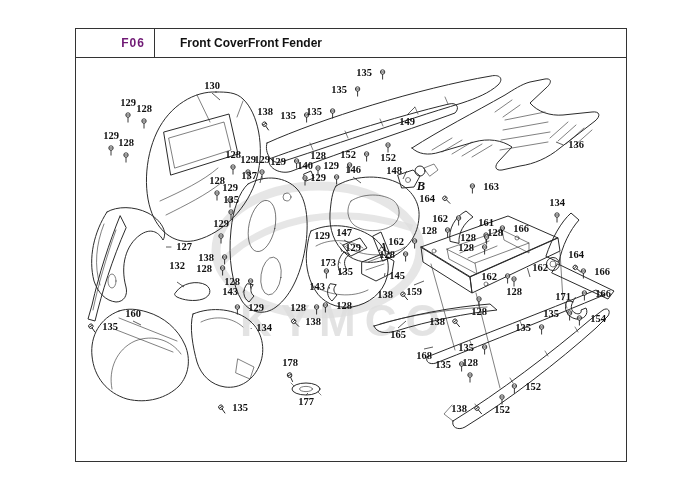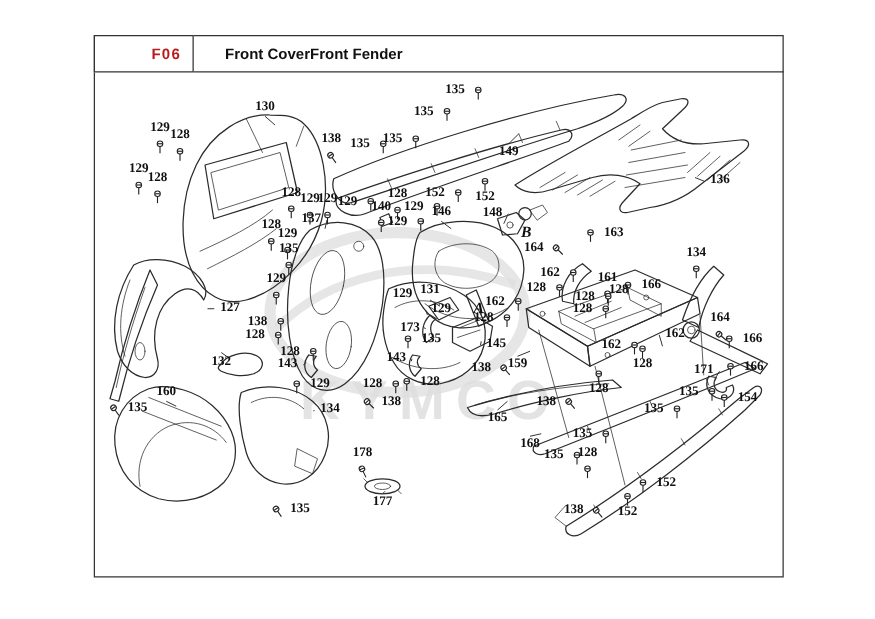--- a/index.html
+++ b/index.html
@@ -4,21 +4,21 @@
 <style>
   html,body{margin:0;padding:0;background:#fff;}
   #page{position:relative;width:700px;height:495px;background:#fff;overflow:hidden;
         font-family:"Liberation Sans",sans-serif;}
   
   .frame{position:absolute;left:75px;top:28px;width:552px;height:434px;
          border:1.4px solid #333;box-sizing:border-box;}
   .hdr-box{position:absolute;left:75px;top:28px;width:80px;height:30px;
            border:1.4px solid #333;box-sizing:border-box;background:#fff;
            display:flex;align-items:center;justify-content:center;}
-  .hdr-code{font:bold 12px "Liberation Sans",sans-serif;color:#b91c1c;letter-spacing:1px;margin-left:36px;}
+  .hdr-code{font:bold 12px "Liberation Sans",sans-serif;color:#701a75;letter-spacing:1px;margin-left:36px;}
   .hdr-title{position:absolute;left:180px;top:36px;font:bold 12px "Liberation Sans",sans-serif;color:#111;}
   .hdr-line{position:absolute;left:155px;top:57px;width:472px;height:0;border-top:1.4px solid #333;}
   .footer{position:absolute;left:75px;top:467px;width:552px;text-align:center;
           font:11px "Liberation Sans",sans-serif;color:#222;}
   
   .wm-text{position:absolute;left:240px;top:296px;font:bold 44px "Liberation Sans",sans-serif;
            color:#c9c9c9;opacity:.5;letter-spacing:9px;z-index:1;}
   svg{position:absolute;left:0;top:0;z-index:2;}
   #anno{z-index:3;}
   #labels{position:absolute;left:0;top:0;width:700px;height:495px;z-index:4;pointer-events:none;}
@@ -561,42 +561,42 @@
       <span class="co" style="left: 217px; top: 181px;">128</span>
       <span class="co" style="left: 230px; top: 188px;">129</span>
       <span class="co" style="left: 231px; top: 200px;">135</span>
       <span class="co" style="left: 221px; top: 224px;">129</span>
       <span class="co" style="left: 206px; top: 258px;">138</span>
       <span class="co" style="left: 204px; top: 269px;">128</span>
       <span class="co" style="left: 232px; top: 282px;">128</span>
       <span class="co" style="left: 230px; top: 292px;">143</span>
       <span class="co" style="left: 256px; top: 308px;">129</span>
       <span class="co" style="left: 322px; top: 236px;">129</span>
-      <span class="co" style="left: 344px; top: 233px;">131</span>
+      <span class="co" style="left: 344px; top: 233px;">147</span>
       <span class="co" style="left: 353px; top: 248px;">129</span>
       <span class="co" style="left: 328px; top: 263px;">173</span>
       <span class="co mk" style="left: 383px; top: 247px;">A</span>
       <span class="co" style="left: 396px; top: 242px;">162</span>
       <span class="co" style="left: 387px; top: 255px;">128</span>
       <span class="co" style="left: 345px; top: 272px;">135</span>
       <span class="co" style="left: 397px; top: 276px;">145</span>
       <span class="co" style="left: 385px; top: 295px;">138</span>
       <span class="co" style="left: 414px; top: 292px;">159</span>
       <span class="co" style="left: 317px; top: 287px;">143</span>
       <span class="co" style="left: 298px; top: 308px;">128</span>
       <span class="co" style="left: 344px; top: 306px;">128</span>
       <span class="co" style="left: 313px; top: 322px;">138</span>
       <span class="co" style="left: 264px; top: 328px;">134</span>
       <span class="co" style="left: 133px; top: 314px;">160</span>
       <span class="co" style="left: 110px; top: 327px;">135</span>
       <span class="co" style="left: 240px; top: 408px;">135</span>
       <span class="co" style="left: 290px; top: 363px;">178</span>
       <span class="co" style="left: 306px; top: 402px;">177</span>
       <span class="co" style="left: 184px; top: 247px;">127</span>
-      <span class="co" style="left: 177px; top: 290px;">132</span>
+      <span class="co" style="left: 177px; top: 266px;">132</span>
       <span class="co" style="left: 440px; top: 219px;">162</span>
       <span class="co" style="left: 429px; top: 231px;">128</span>
       <span class="co" style="left: 486px; top: 223px;">161</span>
       <span class="co" style="left: 468px; top: 238px;">128</span>
       <span class="co" style="left: 495px; top: 233px;">128</span>
       <span class="co" style="left: 521px; top: 229px;">166</span>
       <span class="co" style="left: 466px; top: 248px;">128</span>
       <span class="co" style="left: 489px; top: 277px;">162</span>
       <span class="co" style="left: 540px; top: 268px;">162</span>
       <span class="co" style="left: 514px; top: 292px;">128</span>

